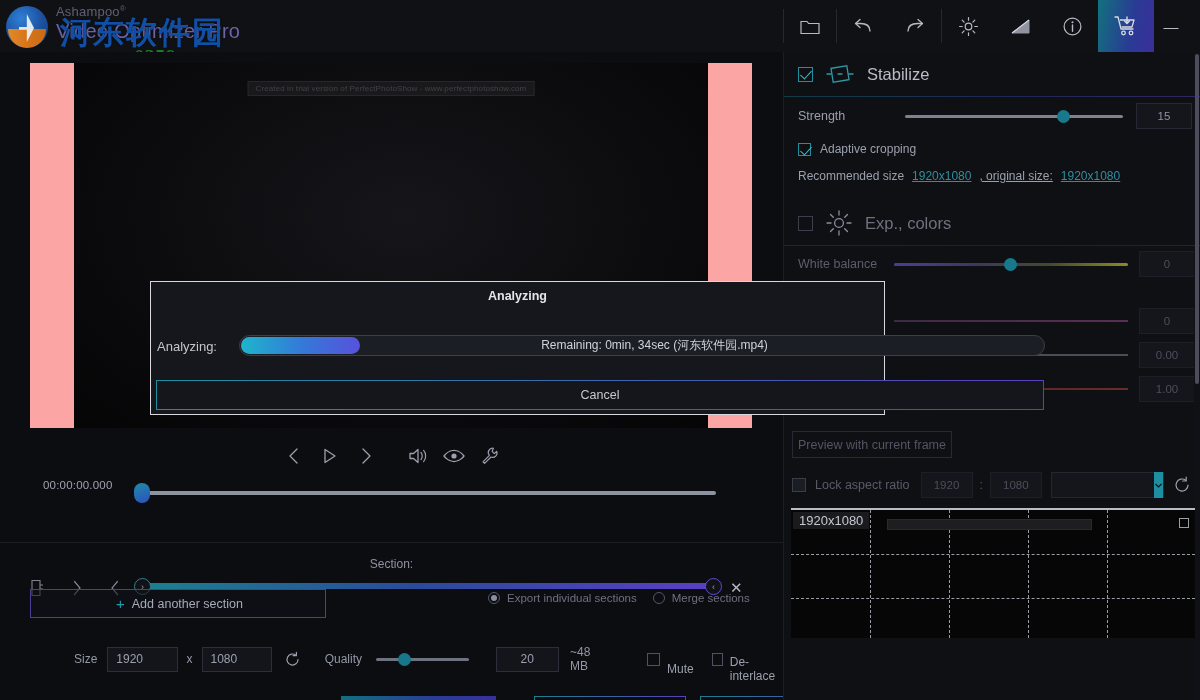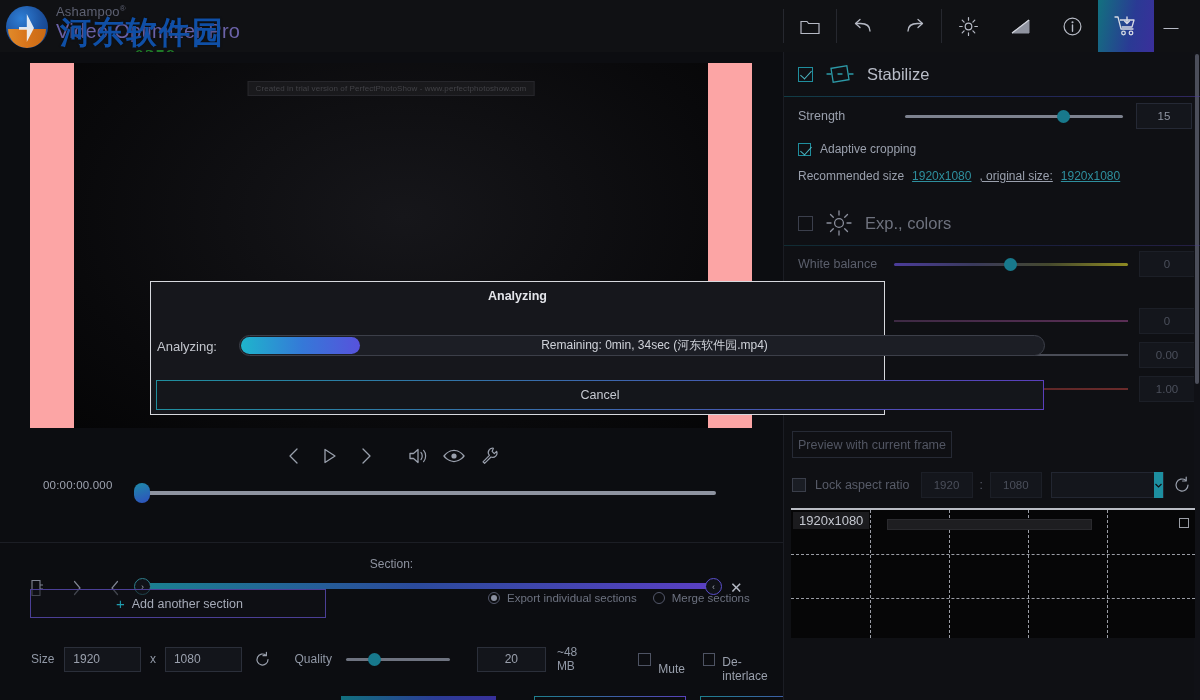--- a/index.html
+++ b/index.html
@@ -131,21 +131,21 @@
   .add-section span.t { font-size: 12.5px; color: #a6abb8; }
   .radios { position: absolute; left: 488px; top: 15px; display: flex; align-items: center; gap: 16px; }
   .radio { display: flex; align-items: center; gap: 7px; cursor: pointer; }
   .radio .dot {
     width: 12px; height: 12px; border-radius: 50%; border: 1px solid #53576a;
     display: flex; align-items: center; justify-content: center;
   }
   .radio.on .dot::after { content: ""; width: 6px; height: 6px; border-radius: 50%; background: #8b90a0; }
   .radio .lbl { font-size: 11.5px; color: #6d7280; }
 
-  .size-row { position: absolute; left: 0; top: 592px; width: 783px; height: 30px; display: flex; align-items: center; }
+  .size-row { position: absolute; left: 0; top: 592px; width: 783px; height: 30px; display: flex; align-items: center; padding-left: 43px; }
   .fld-lbl { font-size: 12px; color: #9198a6; }
   .txtbox {
     height: 25px; border: 1px solid #2b2f3a; background: #13151b; color: #9aa0ad;
     font-size: 12px; display: flex; align-items: center; padding: 0 8px;
   }
   .q-track { width: 110px; height: 3px; background: #6e7380; border-radius: 2px; position: relative; }
   .q-thumb { position: absolute; left: 22px; top: -5px; width: 13px; height: 13px; border-radius: 50%; background: #17788c; cursor: pointer; }
   .chk {
     width: 13px; height: 13px; border: 1px solid #4e5363; background: transparent;
     display: inline-block; vertical-align: middle;

